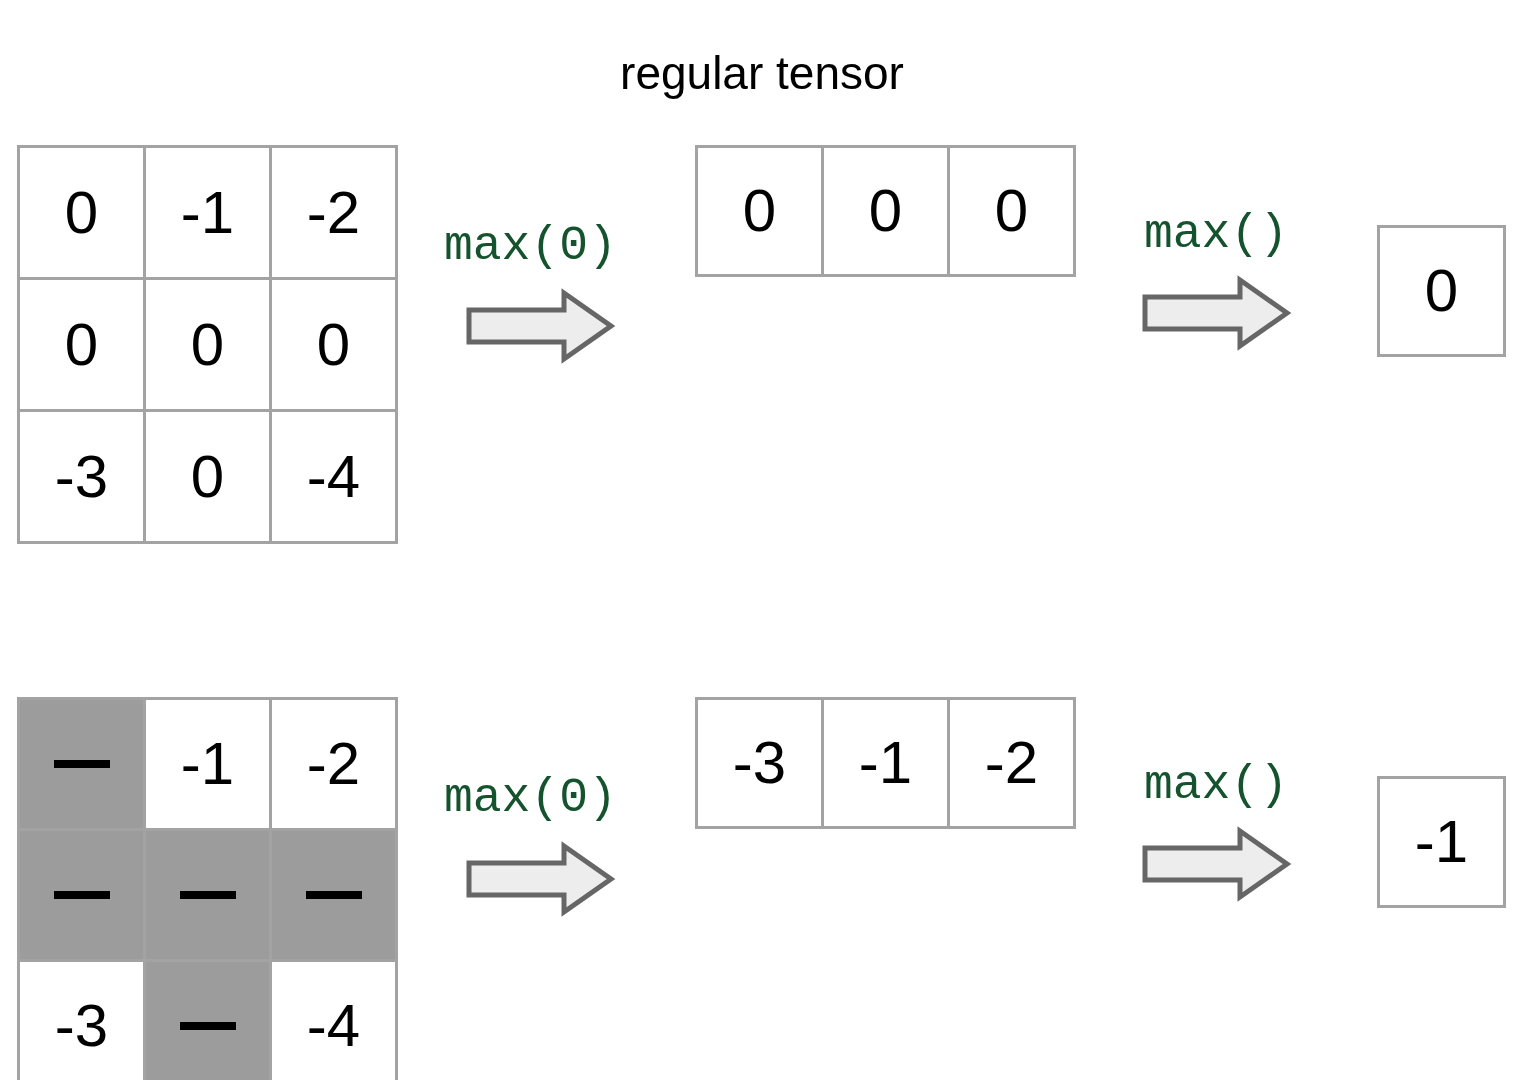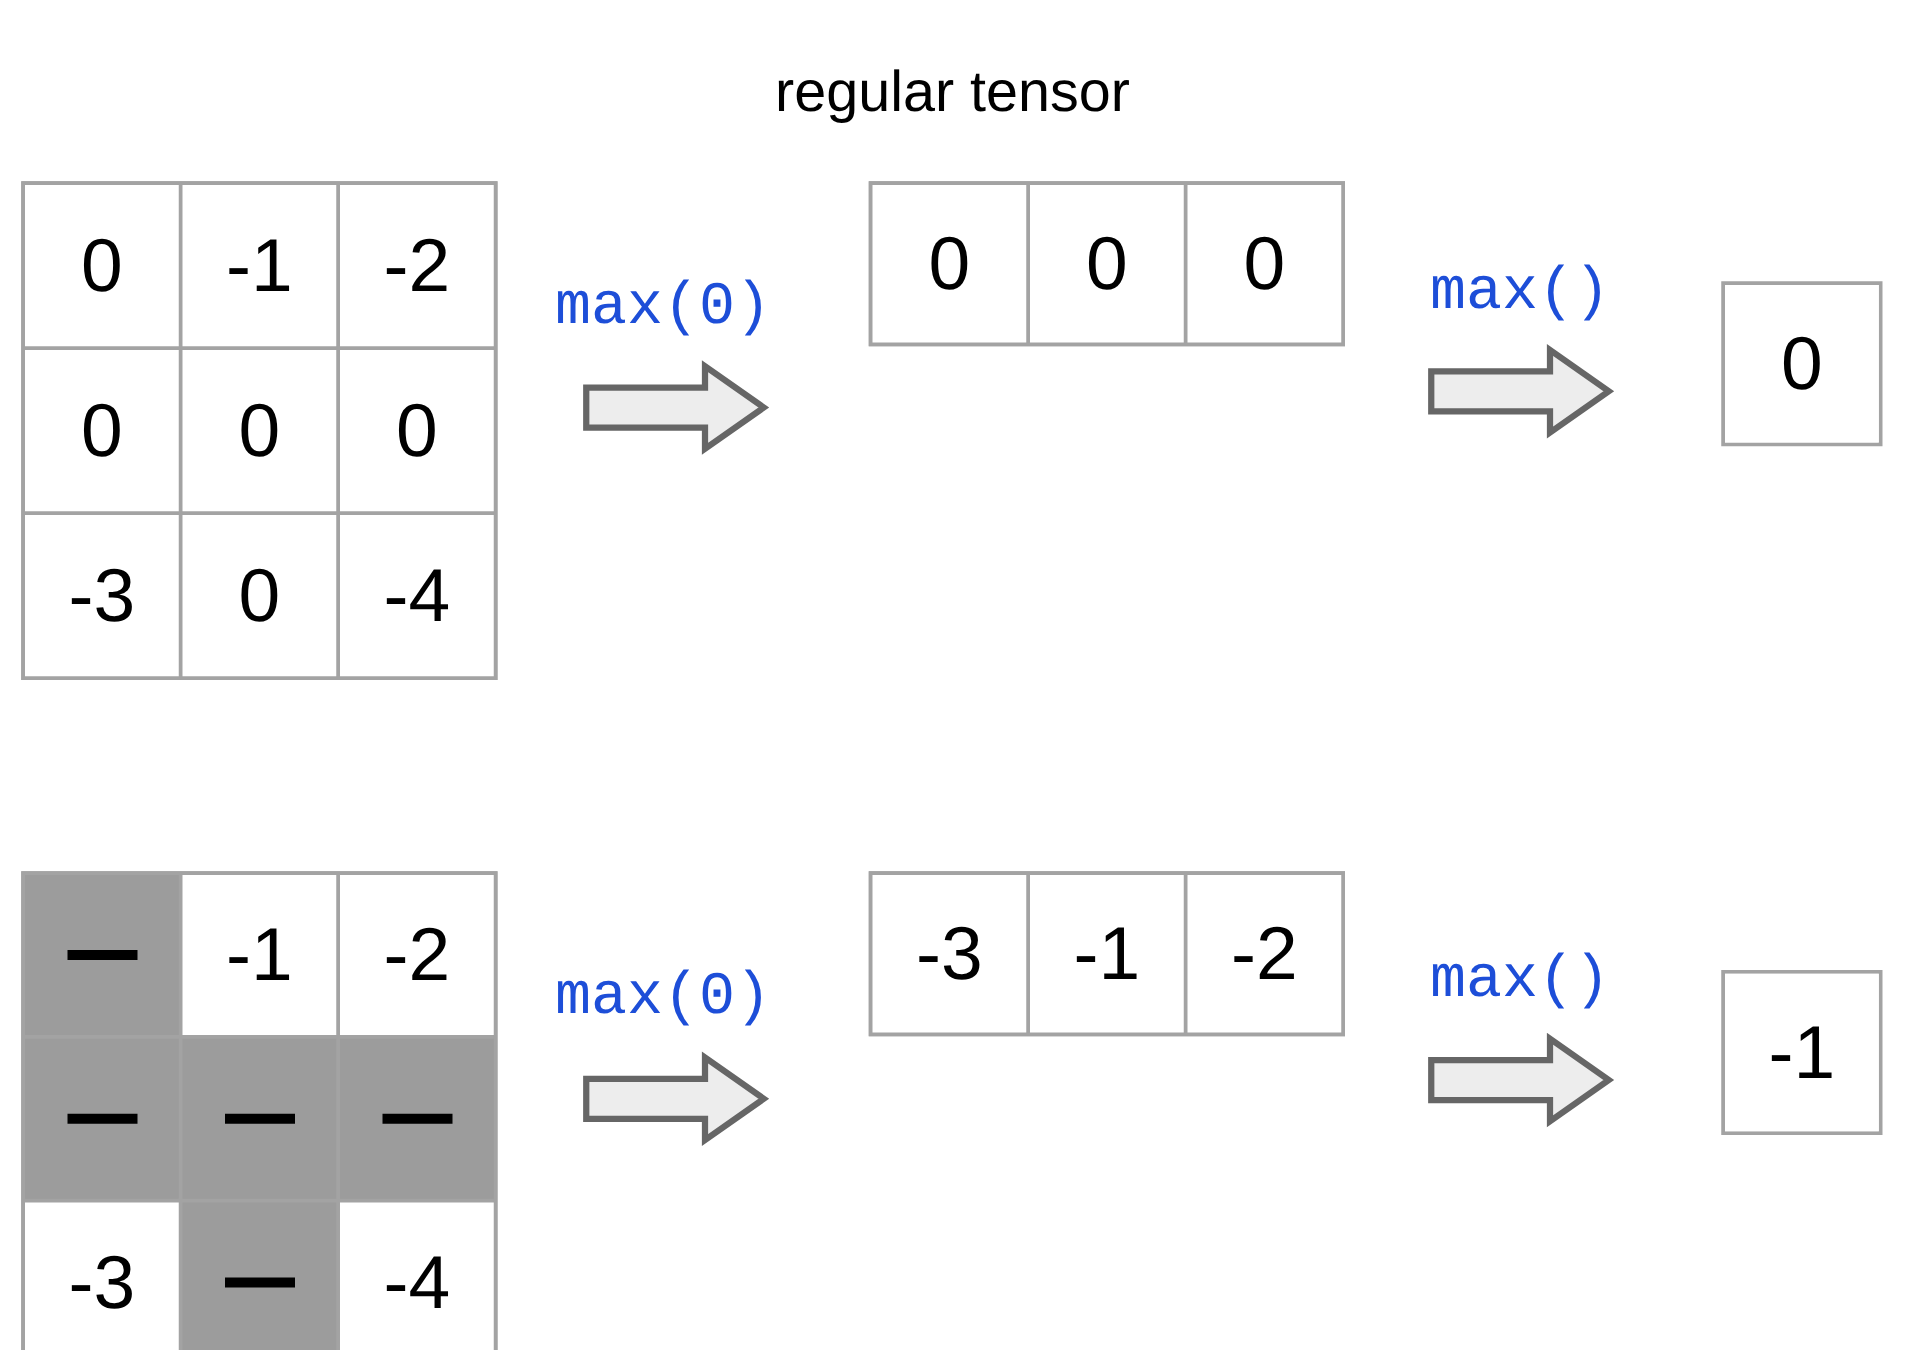--- a/index.html
+++ b/index.html
@@ -72,21 +72,21 @@
     width: 56px;
     height: 8px;
     background: #000000;
   }
 
   
   .op-label {
     position: absolute;
     font-family: "Liberation Mono", monospace;
     font-size: 48px;
-    color: #1d4ed8;
+    color: #14532d;
     white-space: nowrap;
     line-height: 1;
   }
 
   
   .arrow {
     position: absolute;
   }
   .arrow svg {
     display: block;

